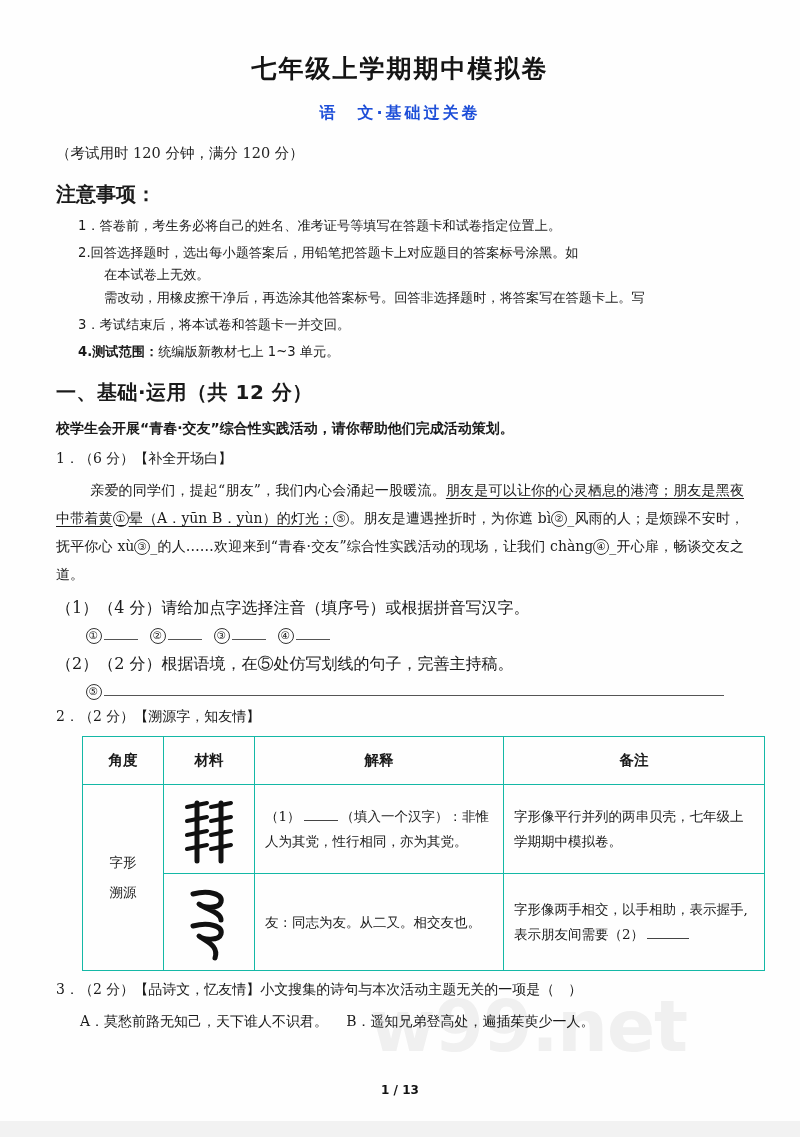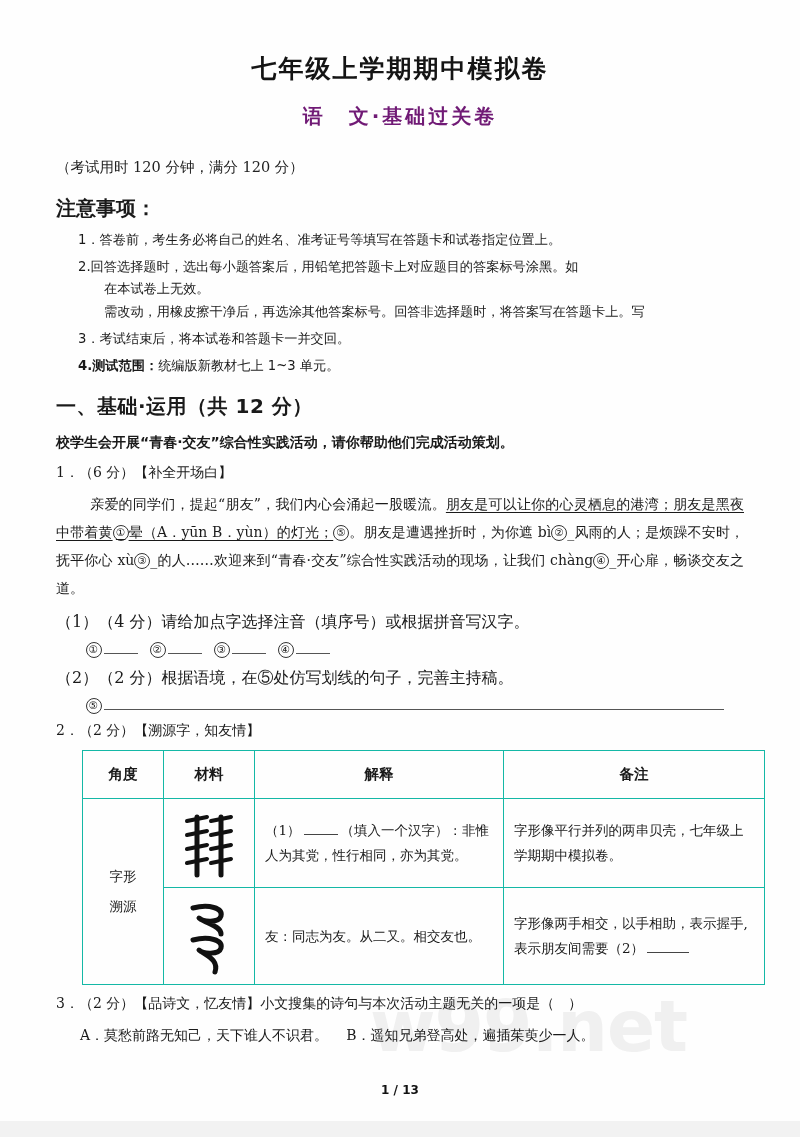--- a/index.html
+++ b/index.html
@@ -69,25 +69,25 @@
     font-family: "DejaVu Sans", "Liberation Sans", sans-serif;
     font-size: 25px;
     font-weight: bold;
     letter-spacing: 2px;
     margin: 0 0 18px 0;
     color: #141414;
   }
   .doc-subtitle {
     text-align: center;
     font-family: "DejaVu Sans", "Liberation Sans", sans-serif;
-    font-size: 20px;
+    font-size: 16px;
     font-weight: bold;
     letter-spacing: 3px;
-    margin: 0 0 28px 0;
-    color: #701a75;
+    margin: 0 0 20px 0;
+    color: #1d4ed8;
   }
   .doc-meta {
     font-size: 14.5px;
     margin: 0 0 18px 0;
     color: #222;
   }
 
   
   .notes-title {
     font-family: "DejaVu Sans", "Liberation Sans", sans-serif;

